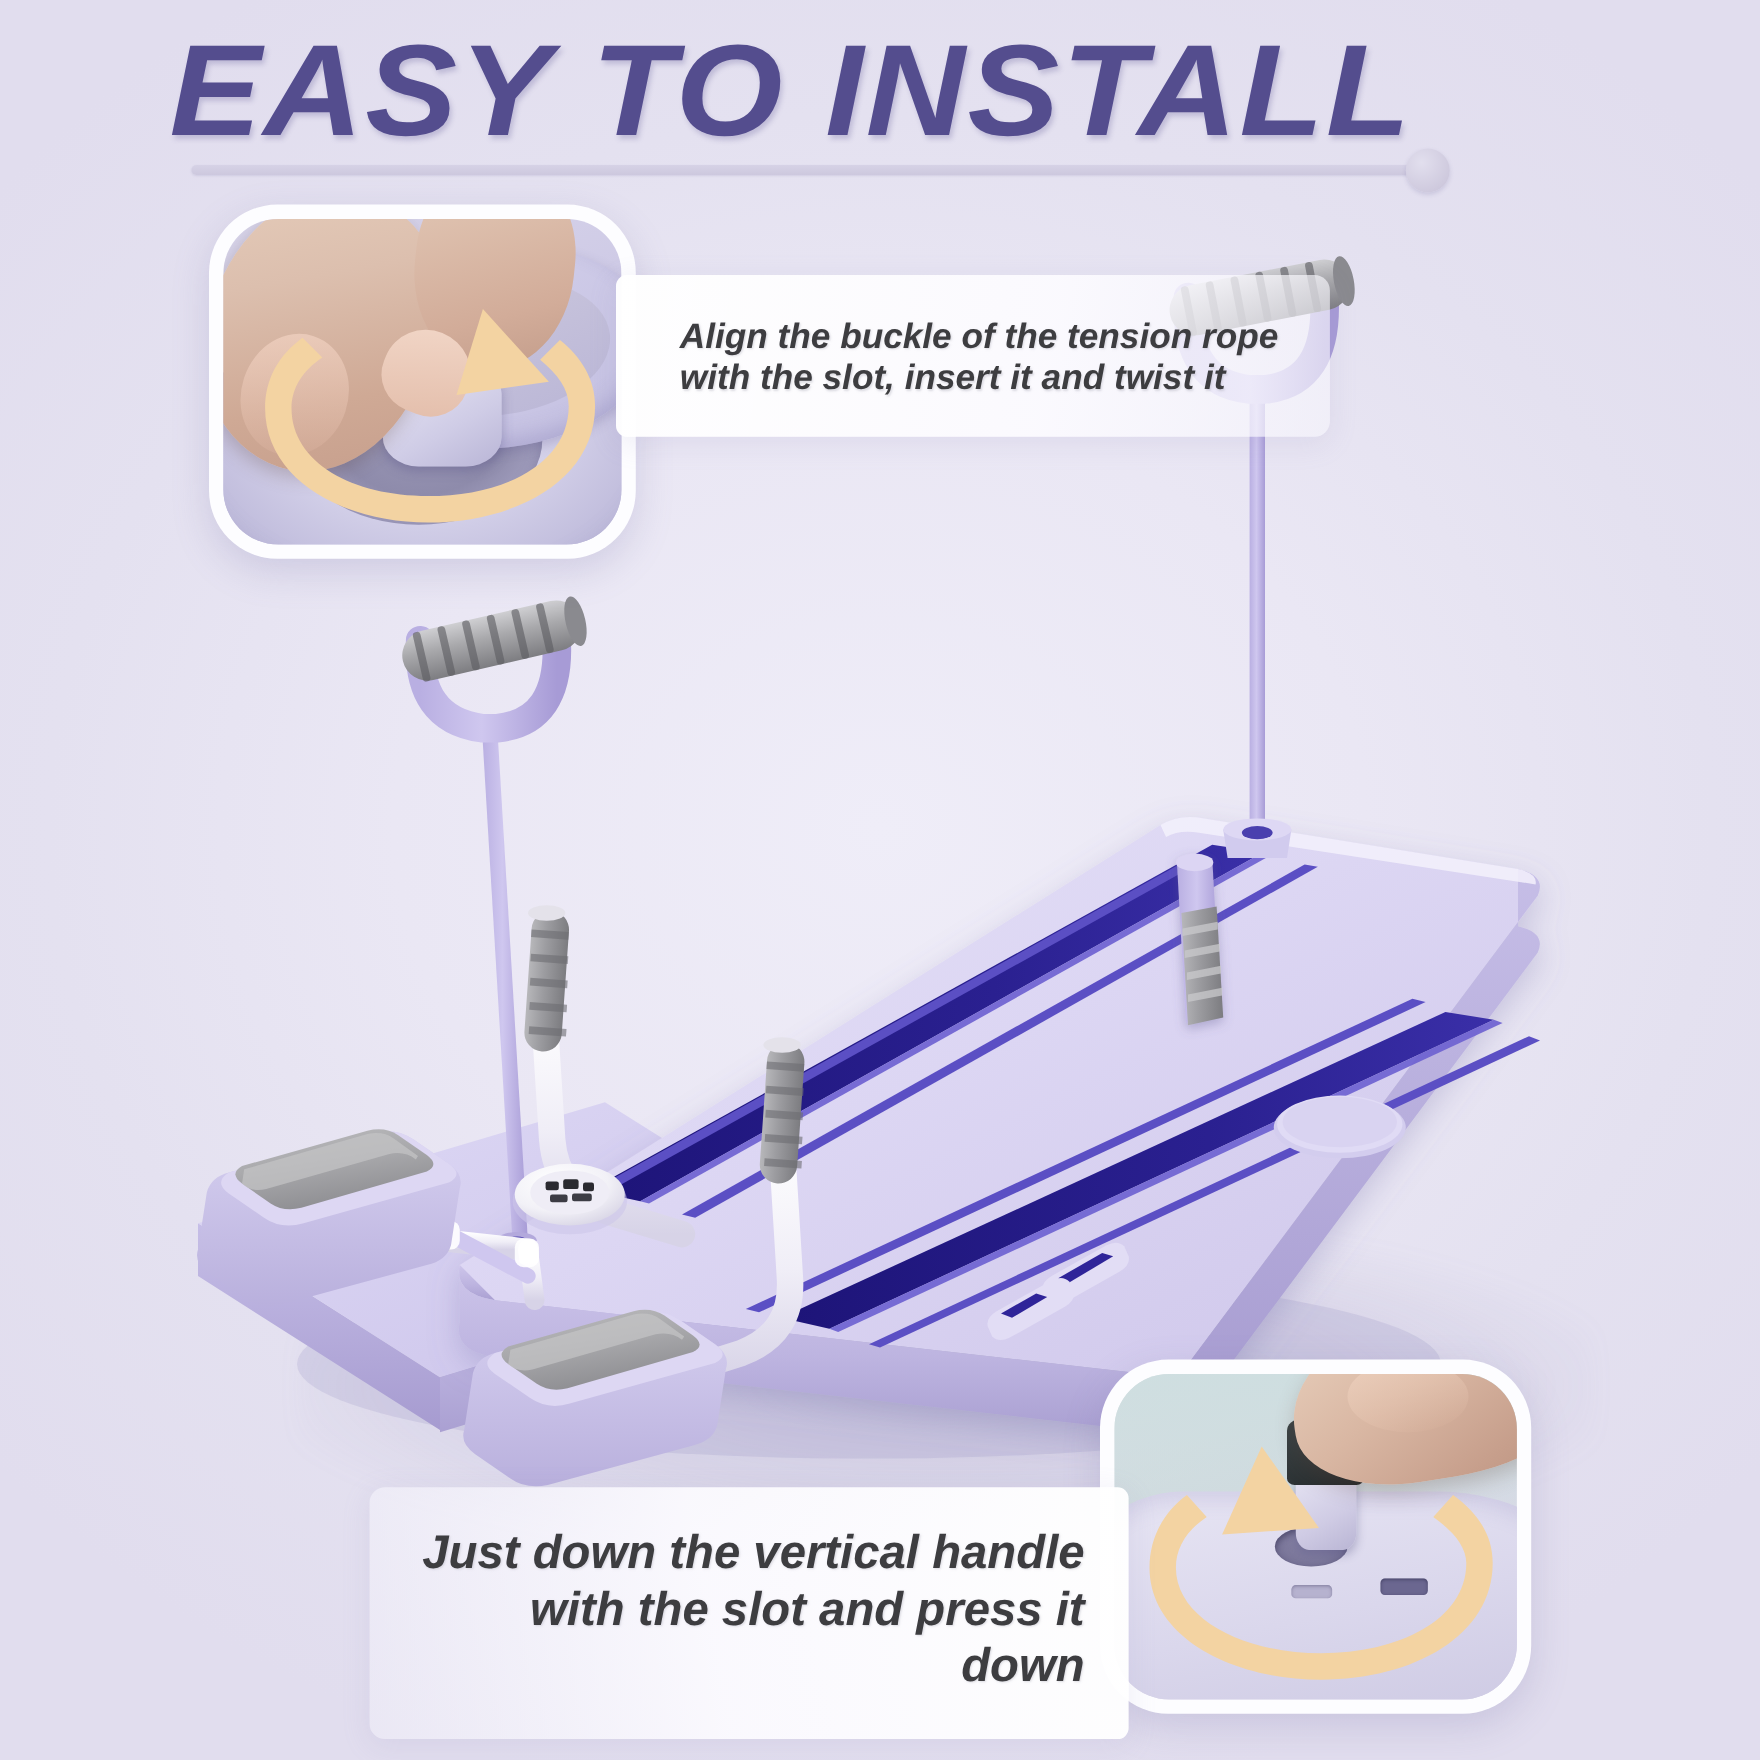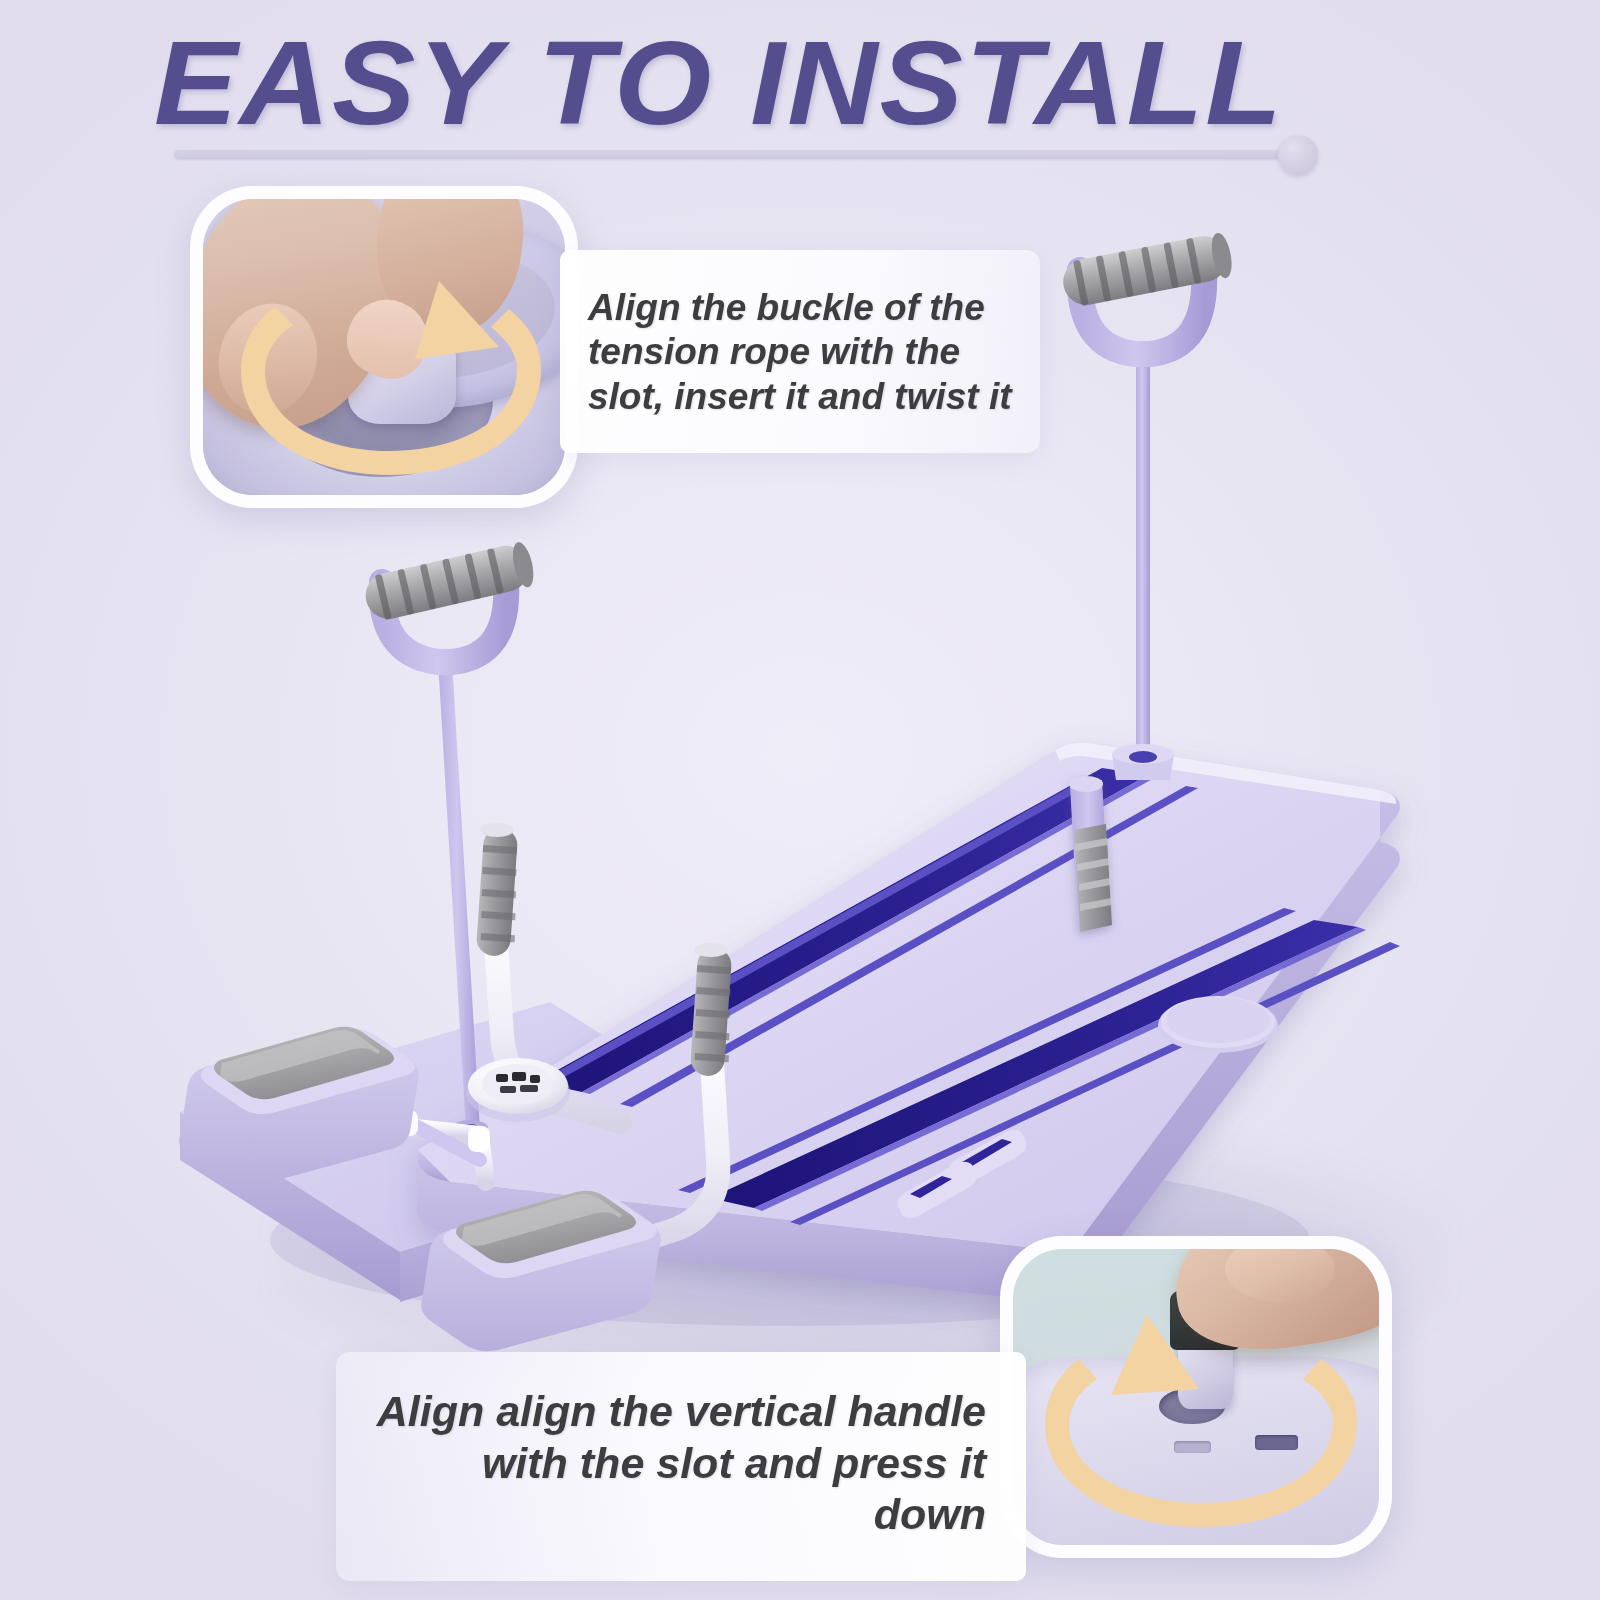--- a/index.html
+++ b/index.html
@@ -34,22 +34,22 @@
 
   
   .caption {
     position:absolute;
     font-style:italic; font-weight:bold;
     color:#3d3d40;
     line-height:1.20;
     text-shadow:1px 1px 2px rgba(160,160,175,.35);
   }
   .cap-top {
-    left:560px; top:250px; width:480px; padding:36px 26px 34px 28px;
-    font-size:37px; text-align:left;
+    left:560px; top:250px; width:649px; padding:36px 26px 34px 58px;
+    font-size:32px; text-align:left;
     background:linear-gradient(100deg, rgba(255,255,255,.97) 0%, rgba(252,251,255,.93) 60%, rgba(246,245,252,.62) 100%);
     border-radius:10px 14px 14px 10px;
     box-shadow:0 6px 26px rgba(150,145,190,.14);
   }
   .cap-bottom {
     left:336px; top:1352px; width:690px; padding:34px 40px 40px 30px;
     font-size:43px; text-align:right;
     background:linear-gradient(260deg, rgba(255,255,255,.97) 0%, rgba(252,251,255,.92) 55%, rgba(245,244,252,.45) 100%);
     border-radius:14px 10px 10px 14px;
     box-shadow:0 6px 26px rgba(150,145,190,.14);
@@ -470,15 +470,15 @@
                    L 290 130 C 308 143 320 157 320 172 C 320 224 258 254 188 254 C 120 254 56 224 56 176
                    C 56 158 66 142 84 130 L 66 110 C 44 126 32 150 32 176 Z" fill="#f3d3a2"></path>
           <path d="M 134 66 L 186 140 L 98 146 Z" fill="#f3d3a2"></path>
         </svg>
       </div>
     </div>
   </div>
 
   <div class="caption cap-top nosel">Align the buckle of the tension rope with the slot, insert it and twist it</div>
 
-  <div class="caption cap-bottom nosel">Align align the vertical handle with the slot and press it down</div>
+  <div class="caption cap-bottom nosel">Just down the vertical handle with the slot and press it down</div>
 
 </div>
 
 </body></html>

